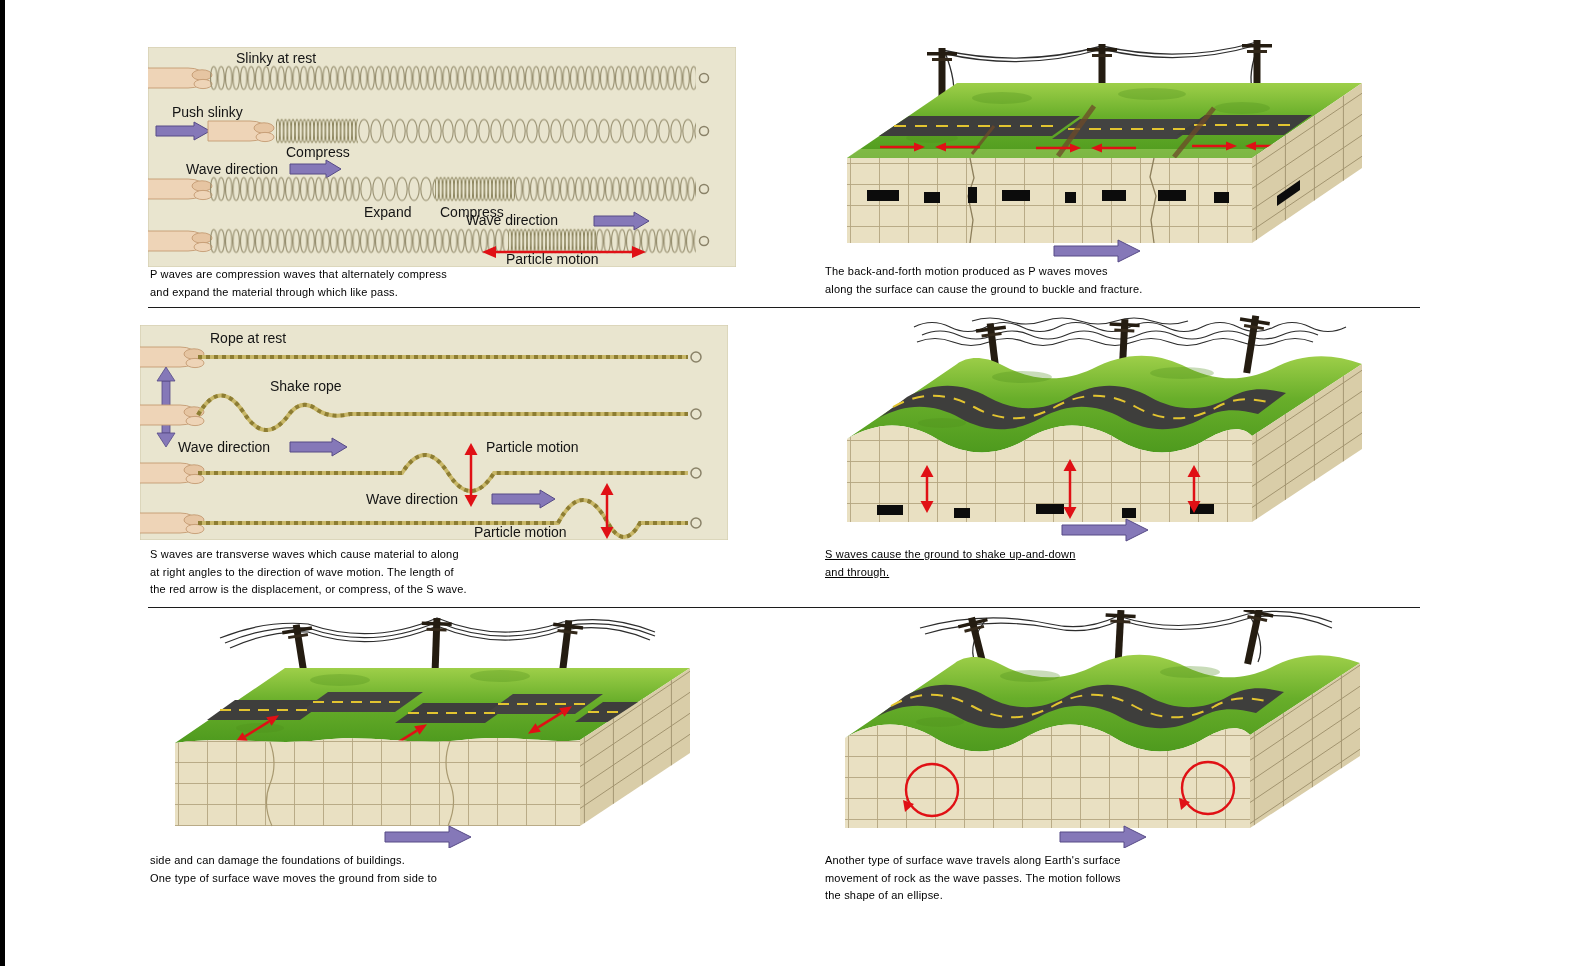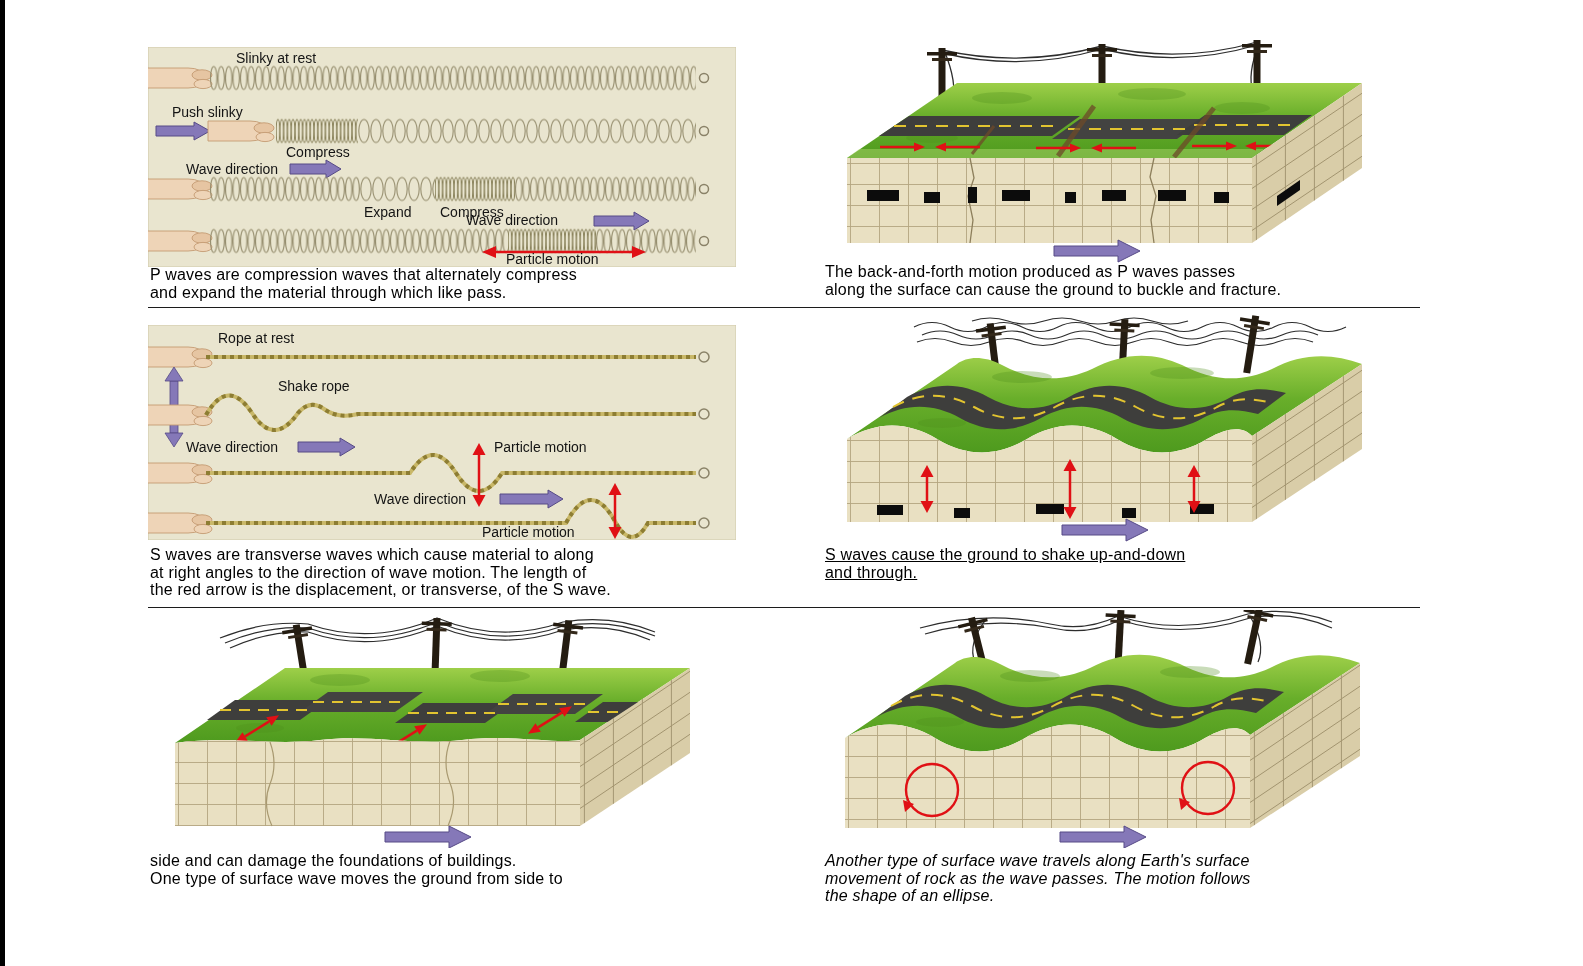--- a/index.html
+++ b/index.html
@@ -1,20 +1,20 @@
 <!DOCTYPE html>
 <html><head>
 <meta charset="utf-8">
 <style>
   * { margin:0; padding:0; box-sizing:border-box; }
   html,body { background:#ffffff; }
   body { width:1583px; height:966px; overflow:hidden; font-family:"Liberation Sans", sans-serif; }
   .page { position:relative; width:1583px; height:966px; background:#ffffff; }
   .panel-box { position:absolute; }
-  .caption { position:absolute; font-size:16px; line-height:17.5px; color:#000; letter-spacing:0.2px; }
+  .caption { position:absolute; font-size:11px; line-height:17.5px; color:#000; letter-spacing:0.2px; }
   .caption div { white-space:nowrap; }
   .divider { position:absolute; height:1px; background:#1c1c1c; }
   .edge-strip { position:absolute; left:0; top:0; width:5px; height:966px; background:#000; }
   svg { display:block; }
   .lbl { font-family:"Liberation Sans", sans-serif; font-size:14px; fill:#141414; }
 </style>
 </head>
 <body>
 
 <div class="page">
@@ -194,27 +194,27 @@
       <g>
         <polygon points="430,120 540,45 540,130 430,205" fill="#d9cda8"></polygon>
         <polygon points="430,120 540,45 540,130 430,205" fill="url(#gridR)"></polygon>
         <polygon points="455,158 478,142 478,152 455,168" fill="#0c0c0c"></polygon>
       </g>
       <polygon points="232,208 296,208 296,202 318,213 296,224 296,218 232,218" fill="#8578b8" stroke="#564a86" stroke-width="1"></polygon>
     </svg>
   </div>
 
   <div class="caption" style="left:825px; top:263px; width:630px;">
-    <div>The back-and-forth motion produced as P waves passes</div>
+    <div>The back-and-forth motion produced as P waves moves</div>
     <div>along the surface can cause the ground to buckle and fracture.</div>
   </div>
 
   <div class="divider" style="left:148px; top:307px; width:1272px;"></div>
 
-  <div class="panel-box" style="left:148px; top:325px;">
+  <div class="panel-box" style="left:140px; top:325px;">
     <svg width="588" height="215" viewBox="0 0 588 215">
       <rect width="588" height="215" fill="#e9e5cf" stroke="#cfc8a8" stroke-width="1"></rect>
 
       <text class="lbl" x="70" y="18">Rope at rest</text>
       <use href="#handG" transform="translate(6,32)"></use>
       <g fill="none">
         <path d="M58,32 H548" stroke="#c9b869" stroke-width="4"></path>
         <path d="M58,32 H548" stroke="#8d7d33" stroke-width="4" stroke-dasharray="4 4"></path>
       </g>
       <circle cx="556" cy="32" r="5" fill="none" stroke="#8a8268" stroke-width="1.5"></circle>
@@ -261,21 +261,21 @@
         <polygon points="460.5,170 467,158 473.5,170" stroke="none"></polygon>
         <polygon points="460.5,202 467,214 473.5,202" stroke="none"></polygon>
       </g>
       <text class="lbl" x="334" y="212">Particle motion</text>
     </svg>
   </div>
 
   <div class="caption" style="left:150px; top:546px; width:630px;">
     <div>S waves are transverse waves which cause material to along</div>
     <div>at right angles to the direction of wave motion. The length of</div>
-    <div>the red arrow is the displacement, or transverse, of the S wave.</div>
+    <div>the red arrow is the displacement, or compress, of the S wave.</div>
   </div>
 
   <div class="panel-box" style="left:822px; top:315px;">
     <svg width="550" height="228" viewBox="0 0 550 228">
       <g stroke="#2d2d2d" stroke-width="1.2" fill="none">
         <path d="M92,12 q18,-9 36,0 t36,0 t36,0 t36,0 t36,0 t36,0 t36,0 t36,0 t36,0 t36,0 t36,0 t36,0"></path>
         <path d="M100,20 q18,-8 36,0 t36,0 t36,0 t36,0 t36,0 t36,0 t36,0 t36,0 t36,0 t36,0 t36,0"></path>
         <path d="M95,27 q18,-7 36,0 t36,0 t36,0 t36,0 t36,0 t36,0 t36,0 t36,0 t36,0 t36,0 t36,0"></path>
         <path d="M150,6 q18,-6 36,0 t36,0 t36,0 t36,0 t36,0 t36,0"></path>
       </g>
@@ -427,19 +427,19 @@
         <polygon points="359,188 370,192 361,200" fill="#e01015" stroke="none"></polygon>
       </g>
       <g>
         <polygon points="430,125 540,53 540,146 430,218" fill="#d9cda8"></polygon>
         <polygon points="430,125 540,53 540,146 430,218" fill="url(#gridR)"></polygon>
       </g>
       <polygon points="240,222 304,222 304,216 326,227 304,238 304,232 240,232" fill="#8578b8" stroke="#564a86" stroke-width="1"></polygon>
     </svg>
   </div>
 
-  <div class="caption" style="left:825px; top:852px; width:630px;font-style:italic;">
+  <div class="caption" style="left:825px; top:852px; width:630px;">
     <div>Another type of surface wave travels along Earth's surface</div>
     <div>movement of rock as the wave passes. The motion follows</div>
     <div>the shape of an ellipse.</div>
   </div>
 
 </div>
 
 </body></html>

